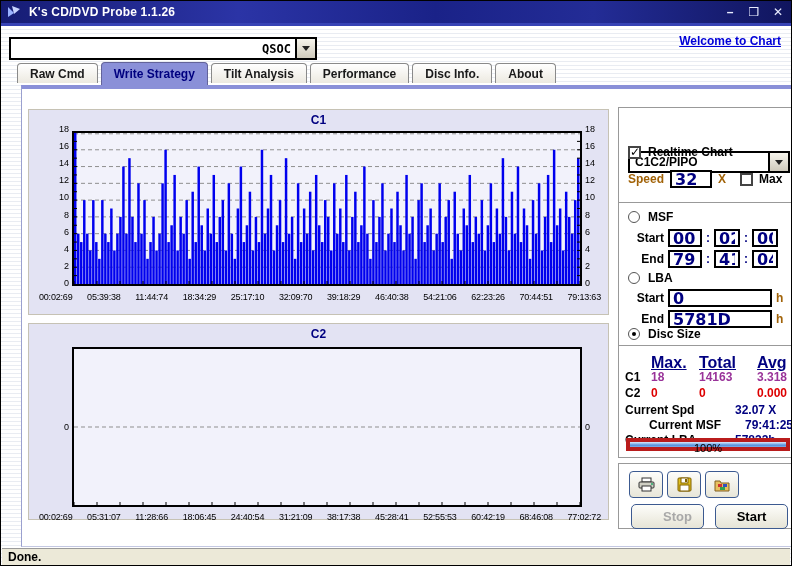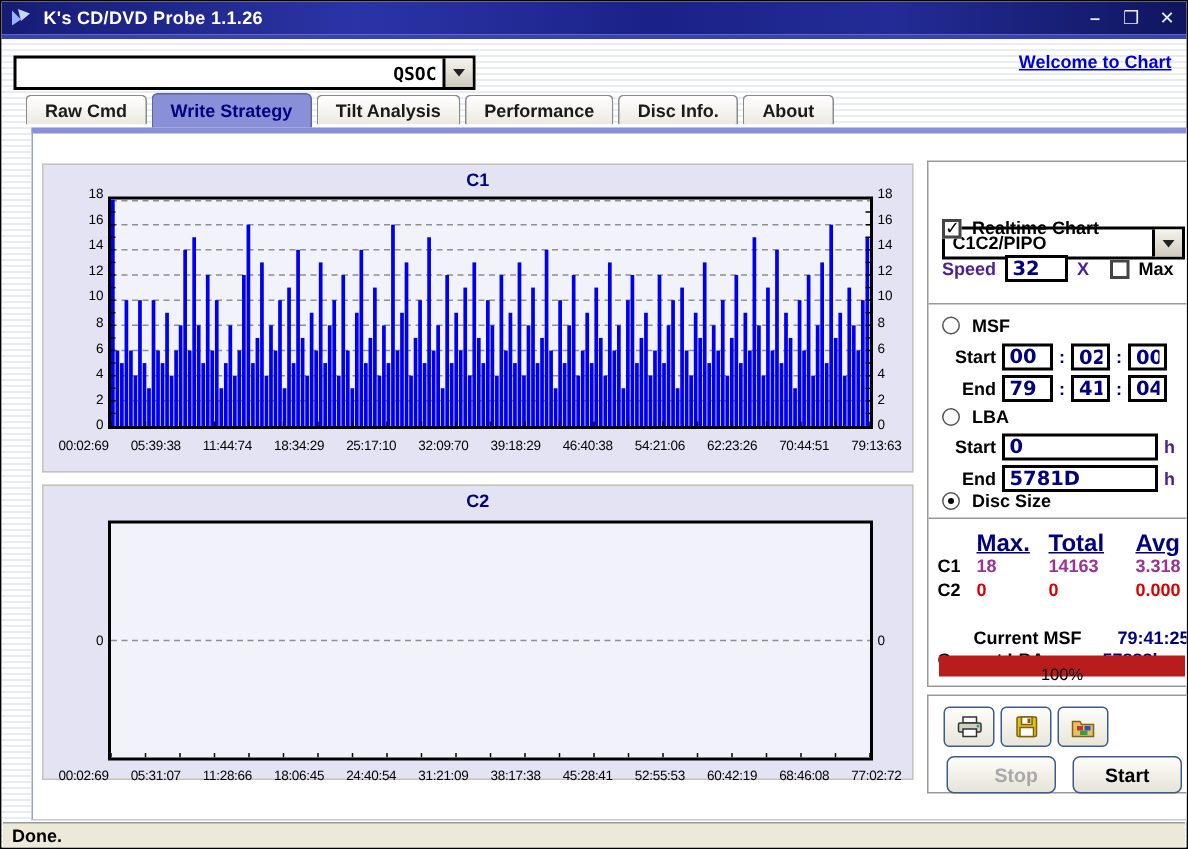--- a/index.html
+++ b/index.html
@@ -75,24 +75,24 @@
 
   .mode-combo { position:absolute; left:9px; top:8px; width:162px; height:22px; background:#fff;
     border:2px solid #000; display:flex; align-items:center; font-size:12px; font-weight:bold; color:#000;margin-top:35px; }
   .mode-combo .txt { padding-left:5px; }
   .mode-combo .combo-arrow-btn { margin-left:auto; }
 
   .chk-row { position:absolute; display:flex; align-items:center; gap:7px; }
   .checkbox { width:13px; height:13px; border:2px solid #444; background:#fff; position:relative; }
   .checkbox.checked::after { content:"✓"; position:absolute; left:0px; top:-3px; font-size:12px; font-weight:bold; color:#000; }
   .navy-label { font-size:12px; font-weight:bold; color:#000000; }
-  .black-label { font-size:12px; font-weight:bold; color:#4c1d95; }
+  .black-label { font-size:12px; font-weight:bold; color:#a16207; }
 
   .speed-row { position:absolute; left:9px; top:62px; display:flex; align-items:center; gap:6px; }
-  .small-input { height:18px; border:2px solid #000; background:#fff; font-size:13px; font-weight:bold;
+  .small-input { height:18px; border:2px solid #000; background:#fff; font-size:16px; font-weight:bold;
     color:#000080; font-family:"DejaVu Sans",sans-serif; padding:0 3px; }
 
   .radio-row { position:absolute; display:flex; align-items:center; gap:8px; }
   .radio { width:12px; height:12px; border:1px solid #555; border-radius:50%; background:#fff; position:relative; }
   .radio.selected::after { content:""; position:absolute; left:3px; top:3px; width:4px; height:4px; border-radius:50%; background:#000; }
 
   .field-row { position:absolute; display:flex; align-items:center; gap:4px; font-size:12px; font-weight:bold; color:#000; }
   .field-row .lbl { width:36px; text-align:right; }
   .colon { color:#000080; font-weight:bold; }
 
@@ -103,21 +103,21 @@
   .stats-row { position:absolute; left:6px; display:grid; grid-template-columns:26px 48px 58px 1fr; width:168px;
     font-size:12px; font-weight:bold; }
   .stats-row .rl { color:#000; }
   .stats-row.c1v span:not(.rl) { color:#993399; }
   .stats-row.c2v span:not(.rl) { color:#dd0000; }
   .cur-row { position:absolute; left:6px; display:grid; grid-template-columns:96px 1fr; width:168px;
     font-size:12px; font-weight:bold; }
   .cur-row .cl { color:#000; }
   .cur-row .cv { color:#000080; padding-left:14px; }
 
-  .progress { position:absolute; left:7px; right:7px; bottom:5px; height:13px; border:7px solid #b91c1c;
+  .progress { position:absolute; left:7px; right:7px; bottom:5px; height:13px; border:4px solid #b91c1c;
     background:#22c55e; }
   .progress .fill { height:100%; background:linear-gradient(180deg,#dceafc 0%,#9cc2ee 30%,#5590dc 65%,#7fb0ea 100%); }
   .progress .ptxt { position:absolute; left:0; right:0; top:0; text-align:center; font-size:11px; color:#000; line-height:12px; }
 
   
   .icon-btn { position:absolute; top:7px; width:34px; height:27px; border:1px solid #3c5a90; border-radius:4px;
     background:linear-gradient(#fdfdfa,#e8e6d8); display:flex; align-items:center; justify-content:center; cursor:pointer; }
   .push-btn { position:absolute; top:40px; height:25px; width:73px; border:1px solid #3c5a90; border-radius:5px;
     background:linear-gradient(#fdfdfa,#e6e4d6); font-size:13px; font-weight:bold; text-align:center; line-height:23px; cursor:pointer; }
   .push-btn.disabled { color:#a8a8a8;padding-left:20px; }
@@ -576,20 +576,24 @@
           <span>18</span>
           <span>14163</span>
           <span>3.318</span>
         </div>
         <div class="stats-row c2v" style="top:40px;">
           <span class="rl">C2</span>
           <span>0</span>
           <span>0</span>
           <span>0.000</span>
         </div>
+        <div class="cur-row" style="top:57px;">
+          <span class="cl">Current Spd</span>
+          <span class="cv">32.07 X</span>
+        </div>
         <div class="cur-row" style="top:72px;text-align:right;">
           <span class="cl">Current MSF</span>
           <span class="cv">79:41:25</span>
         </div>
         <div class="cur-row" style="top:87px;">
           <span class="cl">Current LBA</span>
           <span class="cv">57832h</span>
         </div>
         <div class="progress">
           <div class="fill" style="width: 100%;"></div>

